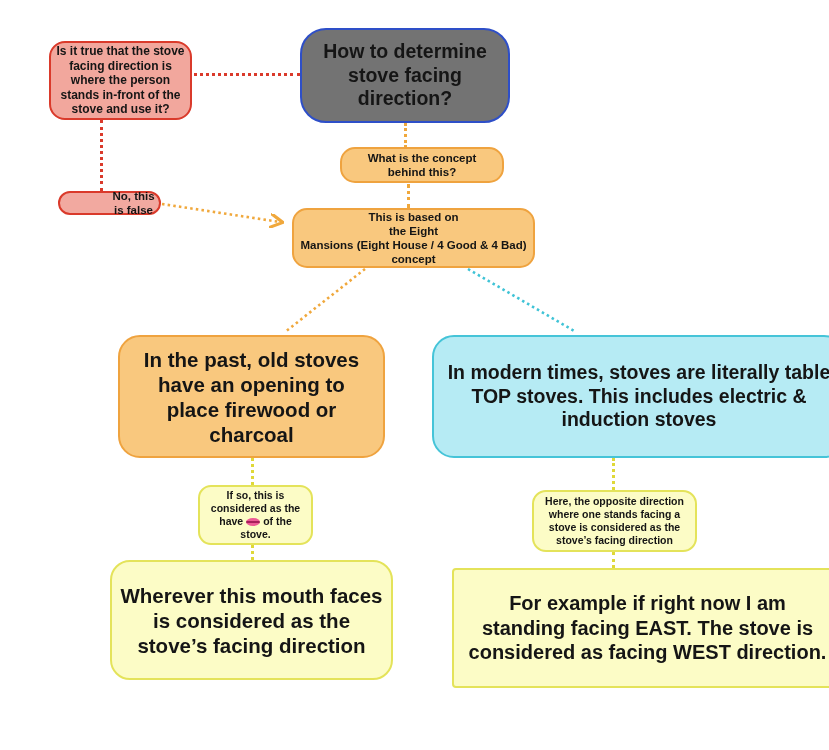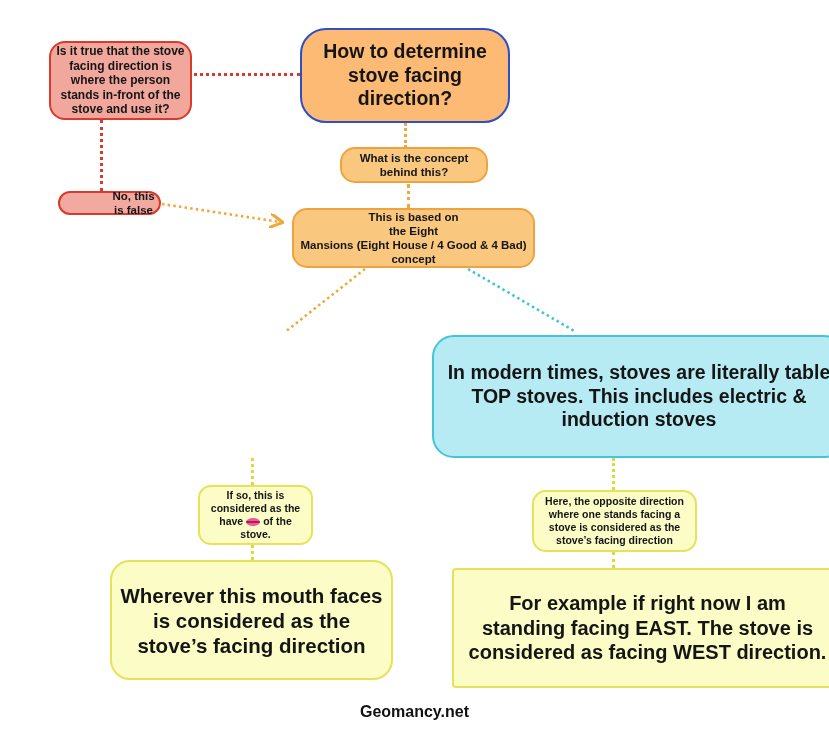--- a/index.html
+++ b/index.html
@@ -14,21 +14,21 @@
     position:absolute;
     box-sizing:border-box;
     display:flex;align-items:center;justify-content:center;
     text-align:center;
     font-weight:bold;
     color:#151515;
     line-height:1.22;
     padding-left:48px;
   }
   .red-node{background:#F2A79D;border:2.5px solid #DA3A2B;}
-  .blue-node{background:#fdba74;border:2.5px solid #2E4FC8;}
+  .blue-node{background:#737373;border:2.5px solid #2E4FC8;}
   .orange-node{background:#F9C87E;border:2px solid #EFA33F;}
   .cyan-node{background:#B6EBF4;border:2.5px solid #45C4D8;}
   .yellow-node{background:#FCFCC6;border:2px solid #E4E35A;}
 
   .conn{position:absolute;}
   .conn.h{border-top:3px dotted #DA3A2B;}
   .conn.v-red{border-left:3px dotted #DA3A2B;}
   .conn.v-orange{border-left:3px dotted #F0A83C;}
   .conn.v-yellow{border-left:3px dotted #DFD838;}
 
@@ -75,35 +75,38 @@
   </svg>
 
   <div class="node red-node" style="left:49px;top:41px;width:143px;height:79px;border-radius:16px;font-size:12px;padding:4px 5px;">
     <span>Is it true that the stove facing direction is where the person stands in-front of the stove and use it?</span>
   </div>
 
   <div class="node blue-node" style="left:300px;top:28px;width:210px;height:95px;border-radius:26px;font-size:19.5px;padding:6px 10px;">
     <span>How to determine stove facing direction?</span>
   </div>
 
-  <div class="node orange-node" style="left:340px;top:147px;width:148px;height:36px;border-radius:15px;font-size:11.5px;padding:2px 6px;">
+  <div class="node orange-node" style="left:340px;top:147px;width:164px;height:36px;border-radius:15px;font-size:11.5px;padding:2px 6px;">
     <span>What is the concept behind this?</span>
   </div>
 
   <div class="node red-node" style="left:58px;top:191px;width:103px;height:24px;border-radius:12px;font-size:11.5px;background:#F2A9A0;border-width:2px;">
     <span>No, this is false</span>
   </div>
 
   <div class="node orange-node" style="left:292px;top:208px;width:243px;height:60px;border-radius:15px;font-size:11.5px;padding:2px 4px;">
     <span class="pre-line">This is based on
 the Eight
 Mansions (Eight House / 4 Good &amp; 4 Bad)
 concept</span>
   </div>
 
+  <div class="node orange-node" style="left:118px;top:335px;width:267px;height:123px;border-radius:22px;border-width:2.5px;font-size:20.5px;padding:6px 10px;">
+    <span>In the past, old stoves have an opening to place firewood or charcoal</span>
+  </div>
 
   <div class="node cyan-node" style="left:432px;top:335px;width:414px;height:123px;border-radius:22px;font-size:19.5px;padding:6px 12px;">
     <span>In modern times, stoves are literally table TOP stoves. This includes electric &amp; induction stoves</span>
   </div>
 
   <div class="node yellow-node" style="left:198px;top:485px;width:115px;height:60px;border-radius:13px;font-size:10.5px;padding:3px 4px;display:block;">
     <div style="display:flex;align-items:center;justify-content:center;height:100%;">
       <span><span>If so, this is considered as the have</span><span class="lips"></span><span>of the stove.</span></span>
     </div>
   </div>
@@ -113,15 +116,14 @@
   </div>
 
   <div class="node yellow-node" style="left:110px;top:560px;width:283px;height:120px;border-radius:20px;font-size:20.5px;padding:6px 8px;">
     <span>Wherever this mouth faces is considered as the stove’s facing direction</span>
   </div>
 
   <div class="node yellow-node" style="left:452px;top:568px;width:391px;height:120px;border-radius:4px;font-size:20px;padding:6px 14px;">
     <span>For example if right now I am standing facing EAST. The stove is considered as facing WEST direction.</span>
   </div>
 
-  <div id="footer-label">Geomancy.net</div>
 
 </div>
 
 </body></html>

